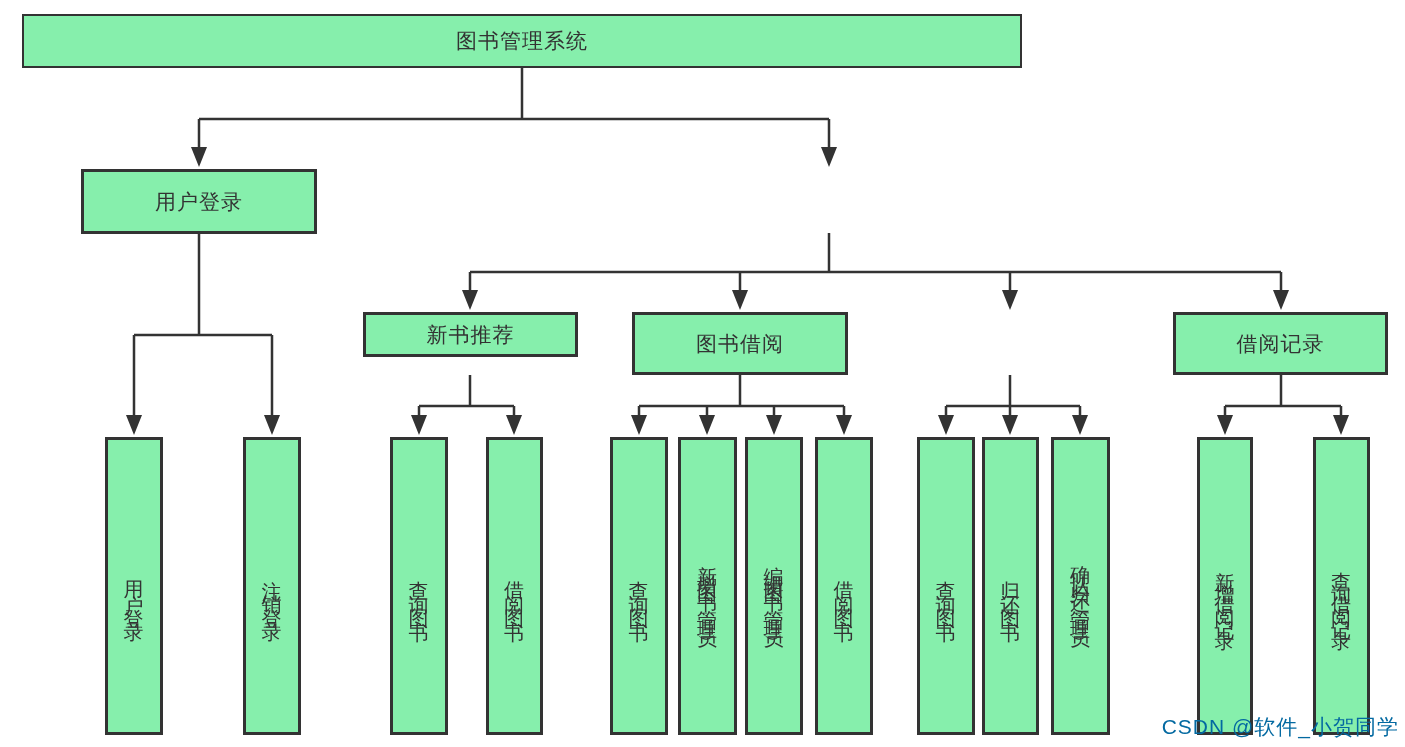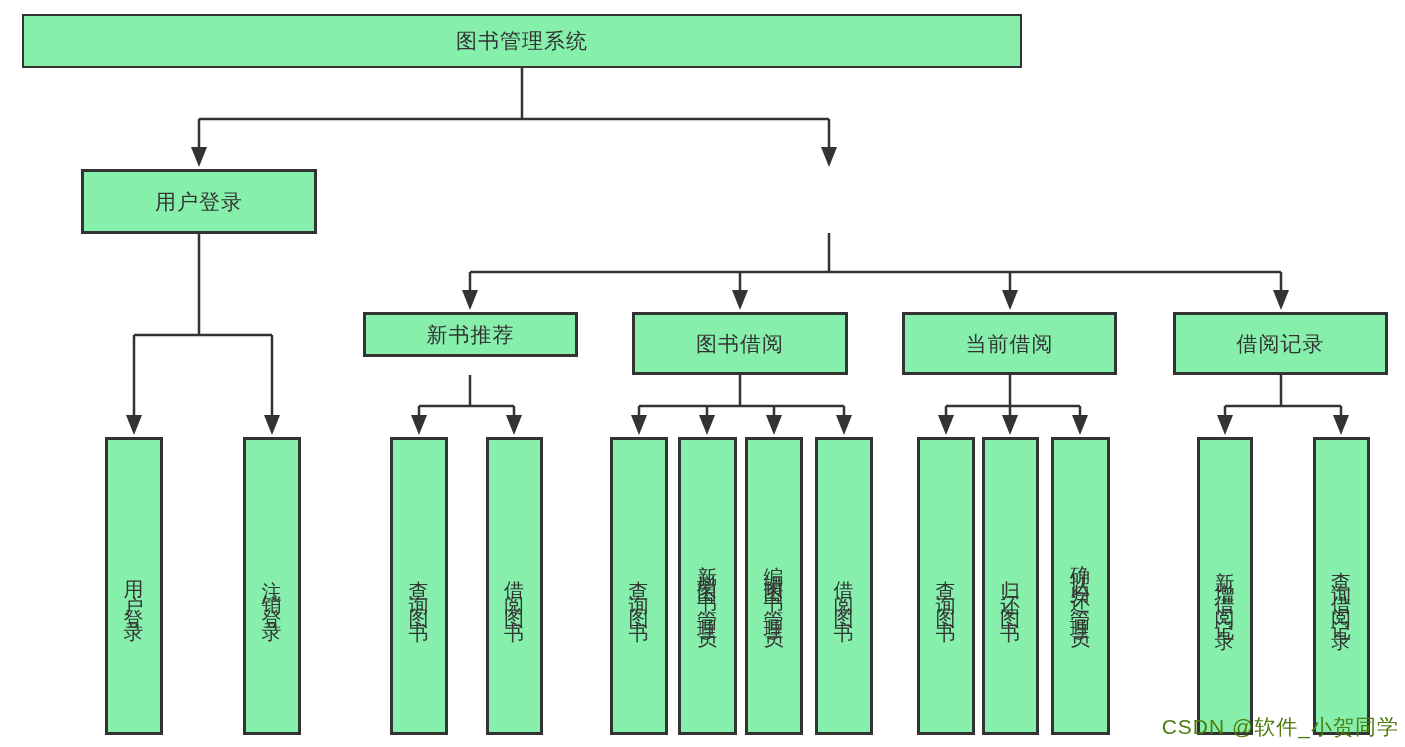--- a/index.html
+++ b/index.html
@@ -48,21 +48,21 @@
     white-space: nowrap;
   }
   .sp4 { letter-spacing: 14px; margin-bottom: -14px; }
   .sp6 { letter-spacing: 12px; margin-bottom: -12px; }
   .sp9 { letter-spacing: 9px;  margin-bottom: -9px; }
   .watermark {
     position: absolute;
     right: 6px;
     bottom: 6px;
     font-size: 21px;
-    color: #4d7c0f;
+    color: #0369a1;
     letter-spacing: 1px;
     z-index: 3;
     white-space: nowrap;
   }
 </style>
 </head>
 <body>
 
 <div class="canvas">
 
@@ -113,23 +113,20 @@
   <div class="node" style="left:81px;top:169px;width:236px;height:65px">
     <span class="lbl">用户登录</span>
   </div>
 
   <div class="node" style="left:363px;top:312px;width:215px;height:45px">
     <span class="lbl">新书推荐</span>
   </div>
   <div class="node" style="left:632px;top:312px;width:216px;height:63px">
     <span class="lbl">图书借阅</span>
   </div>
-  <div class="node" style="left:902px;top:312px;width:215px;height:63px">
-    <span class="lbl">当前借阅</span>
-  </div>
   <div class="node" style="left:1173px;top:312px;width:215px;height:63px">
     <span class="lbl">借阅记录</span>
   </div>
 
   <div class="node" style="left:105px;top:437px;width:58px;height:298px">
     <span class="vlbl sp4">用户登录</span>
   </div>
   <div class="node" style="left:243px;top:437px;width:58px;height:298px">
     <span class="vlbl sp4">注销登录</span>
   </div>

